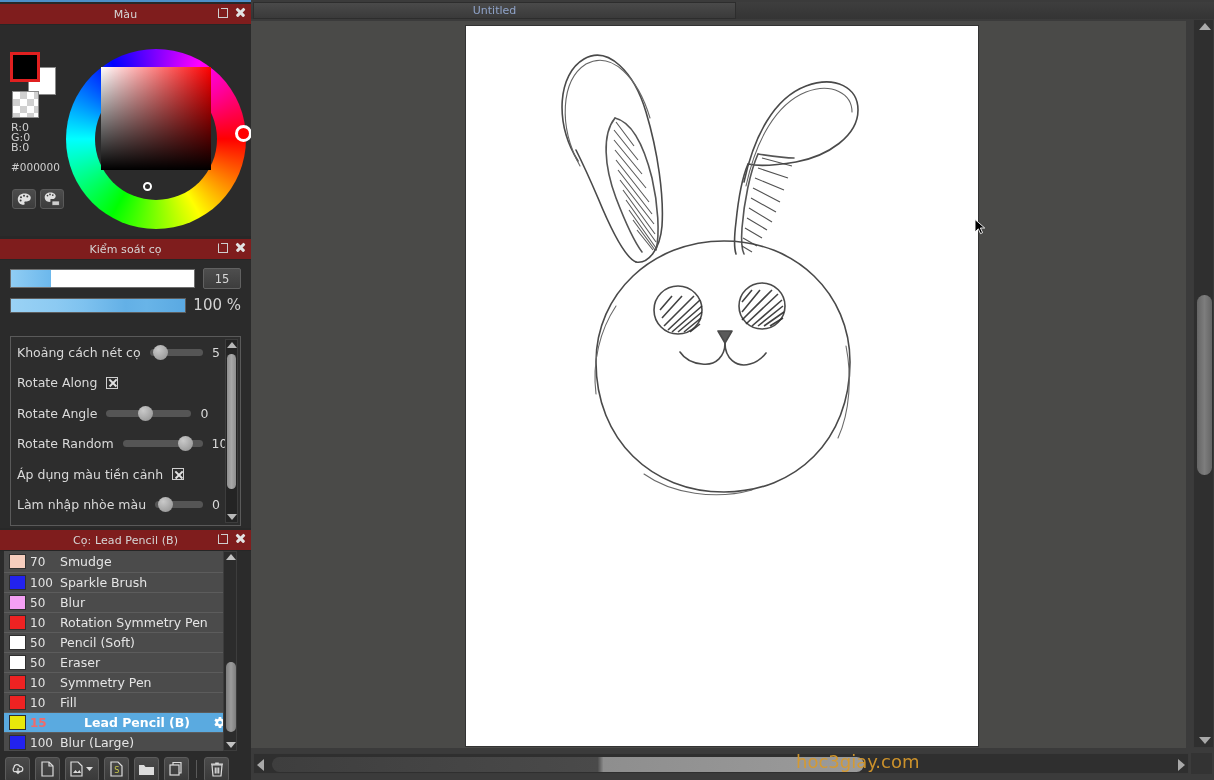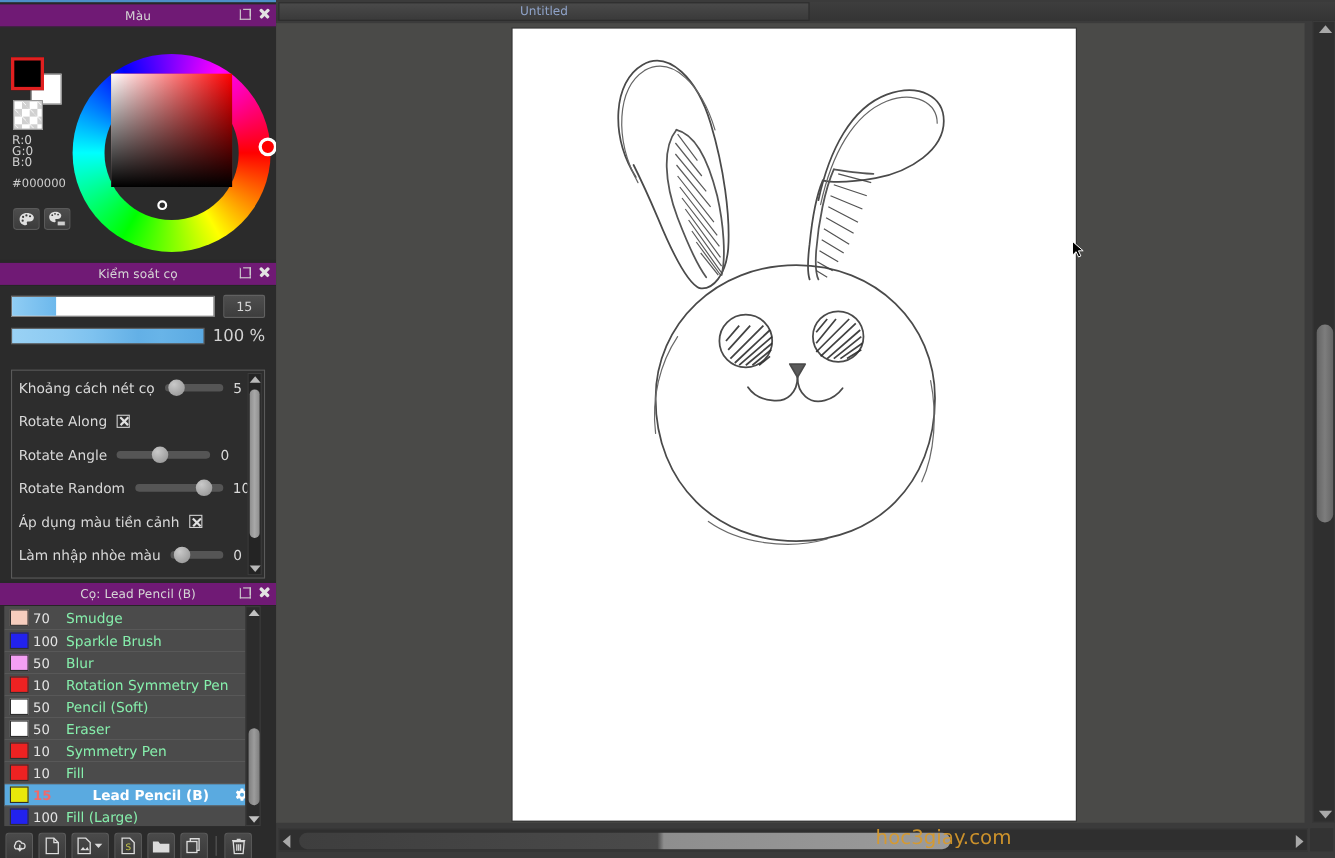--- a/index.html
+++ b/index.html
@@ -14,21 +14,21 @@
 
   
   #left-dock {
     position:absolute; left:0; top:0; width:251px; height:780px;
     background:#282828;
     border-top:2px solid #4d8ec8;
   }
 
   .panel { position:absolute; left:0; width:251px; background:#2e2e2e; }
   .panel-header {
-    height:21px; background:#701a75; position:relative;
+    height:21px; background:#7f1d1d; position:relative;
     display:flex; align-items:center; justify-content:center;
     border-bottom:1px solid #262626;
   }
   .panel-title { font-size:11px; color:#d6d6d6; letter-spacing:.1px; }
   .hdr-btns { position:absolute; right:5px; top:3px; display:flex; gap:7px; align-items:center; }
   .ico-float { width:10px;height:10px; position:relative; }
   .ico-float:before{ content:""; position:absolute; left:0; bottom:0; width:8px;height:8px;
     border:1.5px solid #cfcfcf; border-top-color:transparent; }
   .ico-float:after{ content:""; position:absolute; right:0; top:0; width:6px;height:6px;
     border-top:1.5px solid #cfcfcf; border-right:1.5px solid #cfcfcf; }
@@ -164,21 +164,21 @@
   }
   .brush-row {
     display:flex; align-items:center; height:20px; gap:0;
     border-bottom:1px solid #5c5c5c; position:relative;
     background:#4b4b4b;
   }
   .brush-row.sel { background:#5aaae0; }
   .brush-sw { width:17px;height:15px; margin:0 4px 0 5px; border:1px solid #2f2f2f; flex:none; }
   .brush-num { width:30px; font-size:12px; color:#e4e4e4; }
   .brush-row.sel .brush-num { color:#f06a6a; font-weight:bold; }
-  .brush-name { font-size:12.5px; color:#86efac; }
+  .brush-name { font-size:12.5px; color:#e5e5e5; }
   .brush-row.sel .brush-name { font-weight:bold; color:#fff;margin-left:24px; }
   .gear { position:absolute; right:5px; top:3px; width:14px;height:14px; }
   .list-scroll { position:absolute; right:14px; top:0; width:14px; height:200px; background:#2c2c2c;
     border:1px solid #3d3d3d; }
   .list-scroll .arr { position:absolute; left:1.5px; width:0;height:0;
     border-left:5px solid transparent; border-right:5px solid transparent; }
   .list-scroll .arr.up{ top:2px; border-bottom:6px solid #c2c2c2; }
   .list-scroll .arr.dn{ bottom:2px; border-top:6px solid #c2c2c2; }
   .list-scroll .thumb { position:absolute; left:2px; width:10px; top:110px; height:70px;
     border-radius:5px; background:linear-gradient(to right,#7e7e7e,#9c9c9c,#7e7e7e); }
@@ -423,21 +423,21 @@
             <span class="brush-num">15</span>
             <span class="brush-name">Lead Pencil (B)</span>
             <svg class="gear" viewBox="0 0 16 16">
               <path d="M6.6 1h2.8l.4 2 1.3.7 1.9-.8 1.4 2.4-1.5 1.3v1.5l1.5 1.3-1.4 2.4-1.9-.8-1.3.7-.4 2H6.6l-.4-2-1.3-.7-1.9.8L1.6 9.4 3.1 8.1V6.6L1.6 5.3 3 2.9l1.9.8 1.3-.7z" fill="#ffffff"></path>
               <circle cx="8" cy="7.4" r="2.1" fill="#5aaae0"></circle>
             </svg>
           </div>
           <div class="brush-row">
             <span class="brush-sw" style="background: rgb(34, 34, 238);"></span>
             <span class="brush-num">100</span>
-            <span class="brush-name">Fill (Large)</span>
+            <span class="brush-name">Blur (Large)</span>
           </div>
         </div>
       <div class="list-scroll">
         <div class="arr up"></div>
         <div class="thumb"></div>
         <div class="arr dn"></div>
       </div>
 
       <div id="brush-toolbar">
         <div class="tb-btn">

